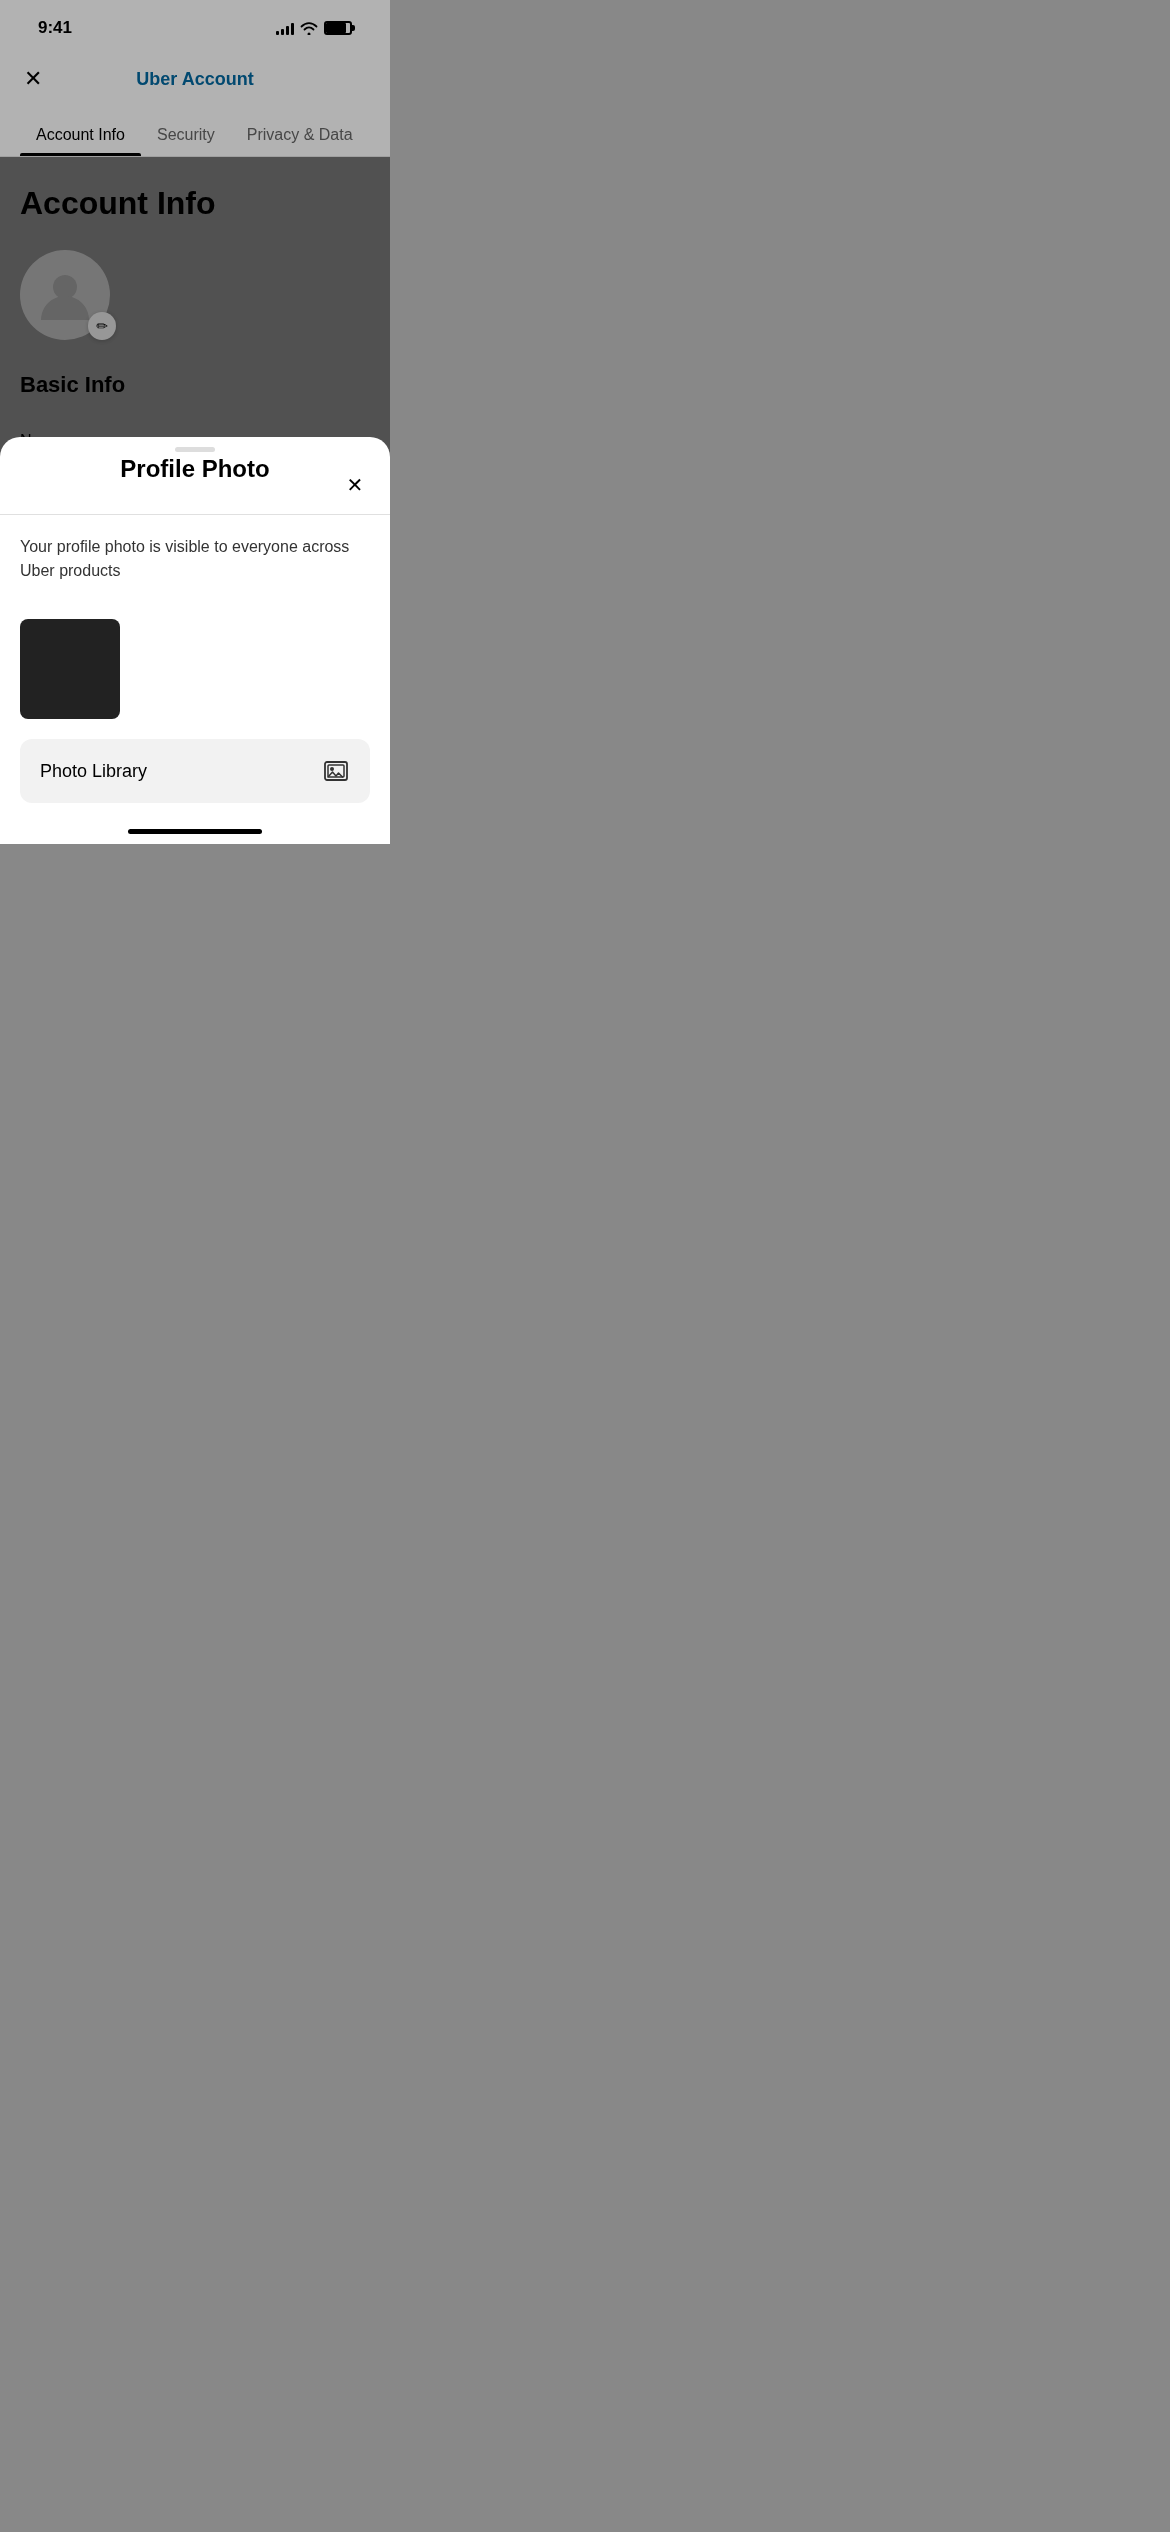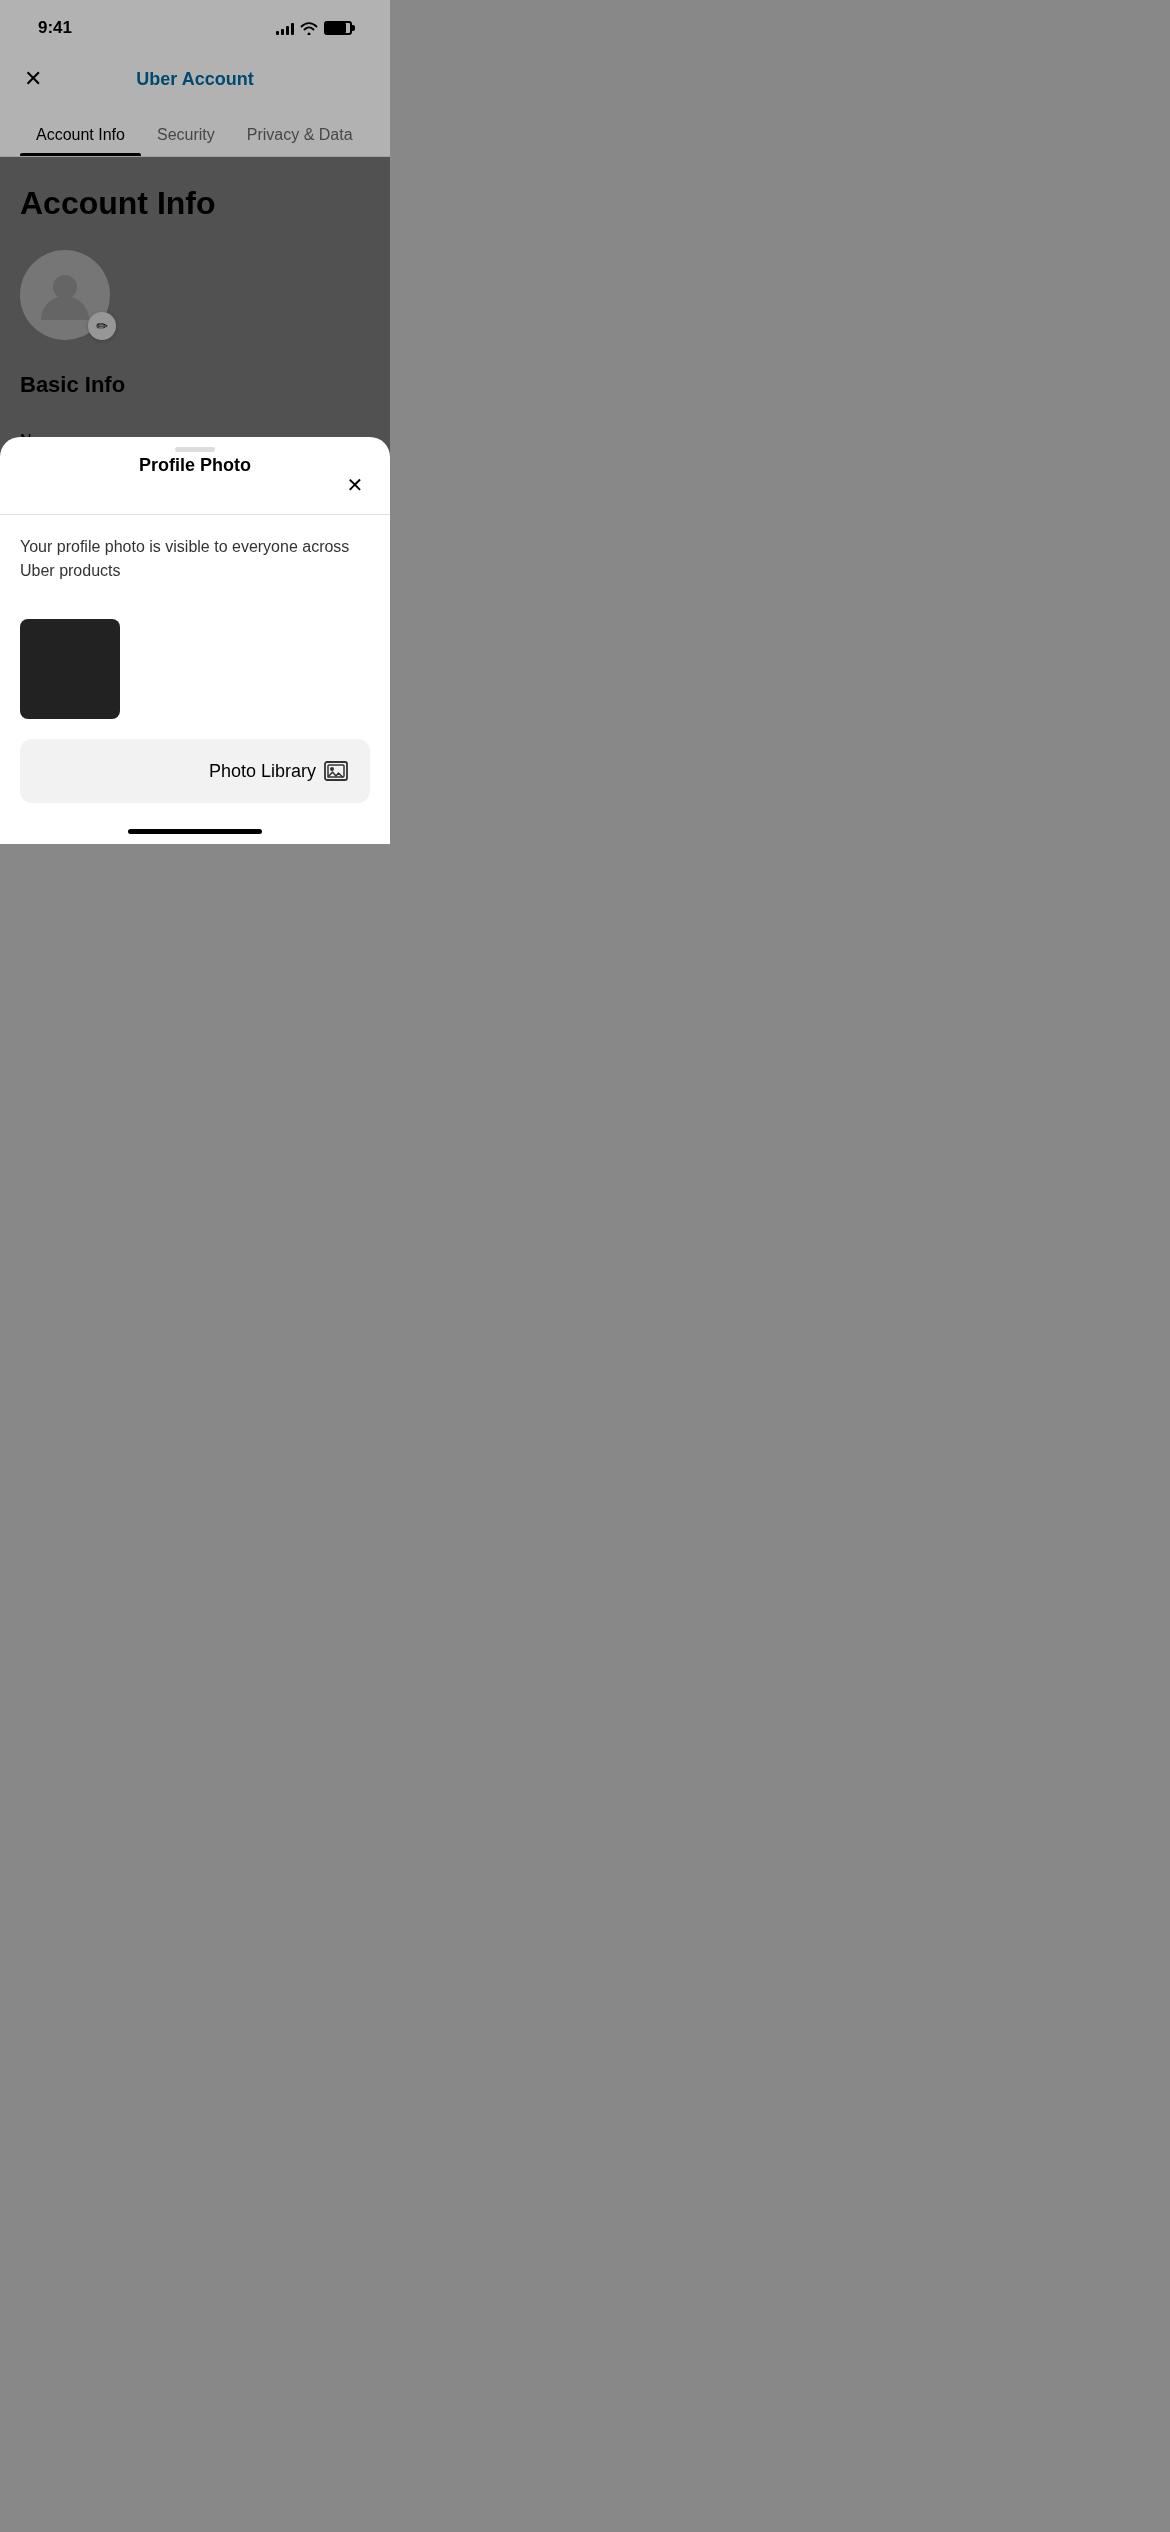--- a/index.html
+++ b/index.html
@@ -256,21 +256,21 @@
       height: 30px;
       display: flex;
       align-items: center;
       justify-content: center;
     }
 
     .sheet-title {
       position: absolute;
       left: 50%;
       transform: translateX(-50%);
-      font-size: 18px;
+      font-size: 24px;
       font-weight: 600;
       color: #000;
       top: 18px;
     }
 
     .sheet-divider {
       height: 1px;
       background: #e0e0e0;
       margin: 14px 0 0;
     }
@@ -295,21 +295,21 @@
     }
 
     .sheet-options {
       background: #f2f2f2;
       border-radius: 12px;
       overflow: hidden;
     }
 
     .sheet-option {
       display: flex;
-      justify-content: flex-end;
+      justify-content: space-between;
       align-items: center;
       padding: 18px 20px;
       background: #f2f2f2;
       cursor: pointer;
       border-bottom: 1px solid #e0e0e0;
       gap: 6px;
     }
 
     .sheet-option:last-child {
       border-bottom: none;

